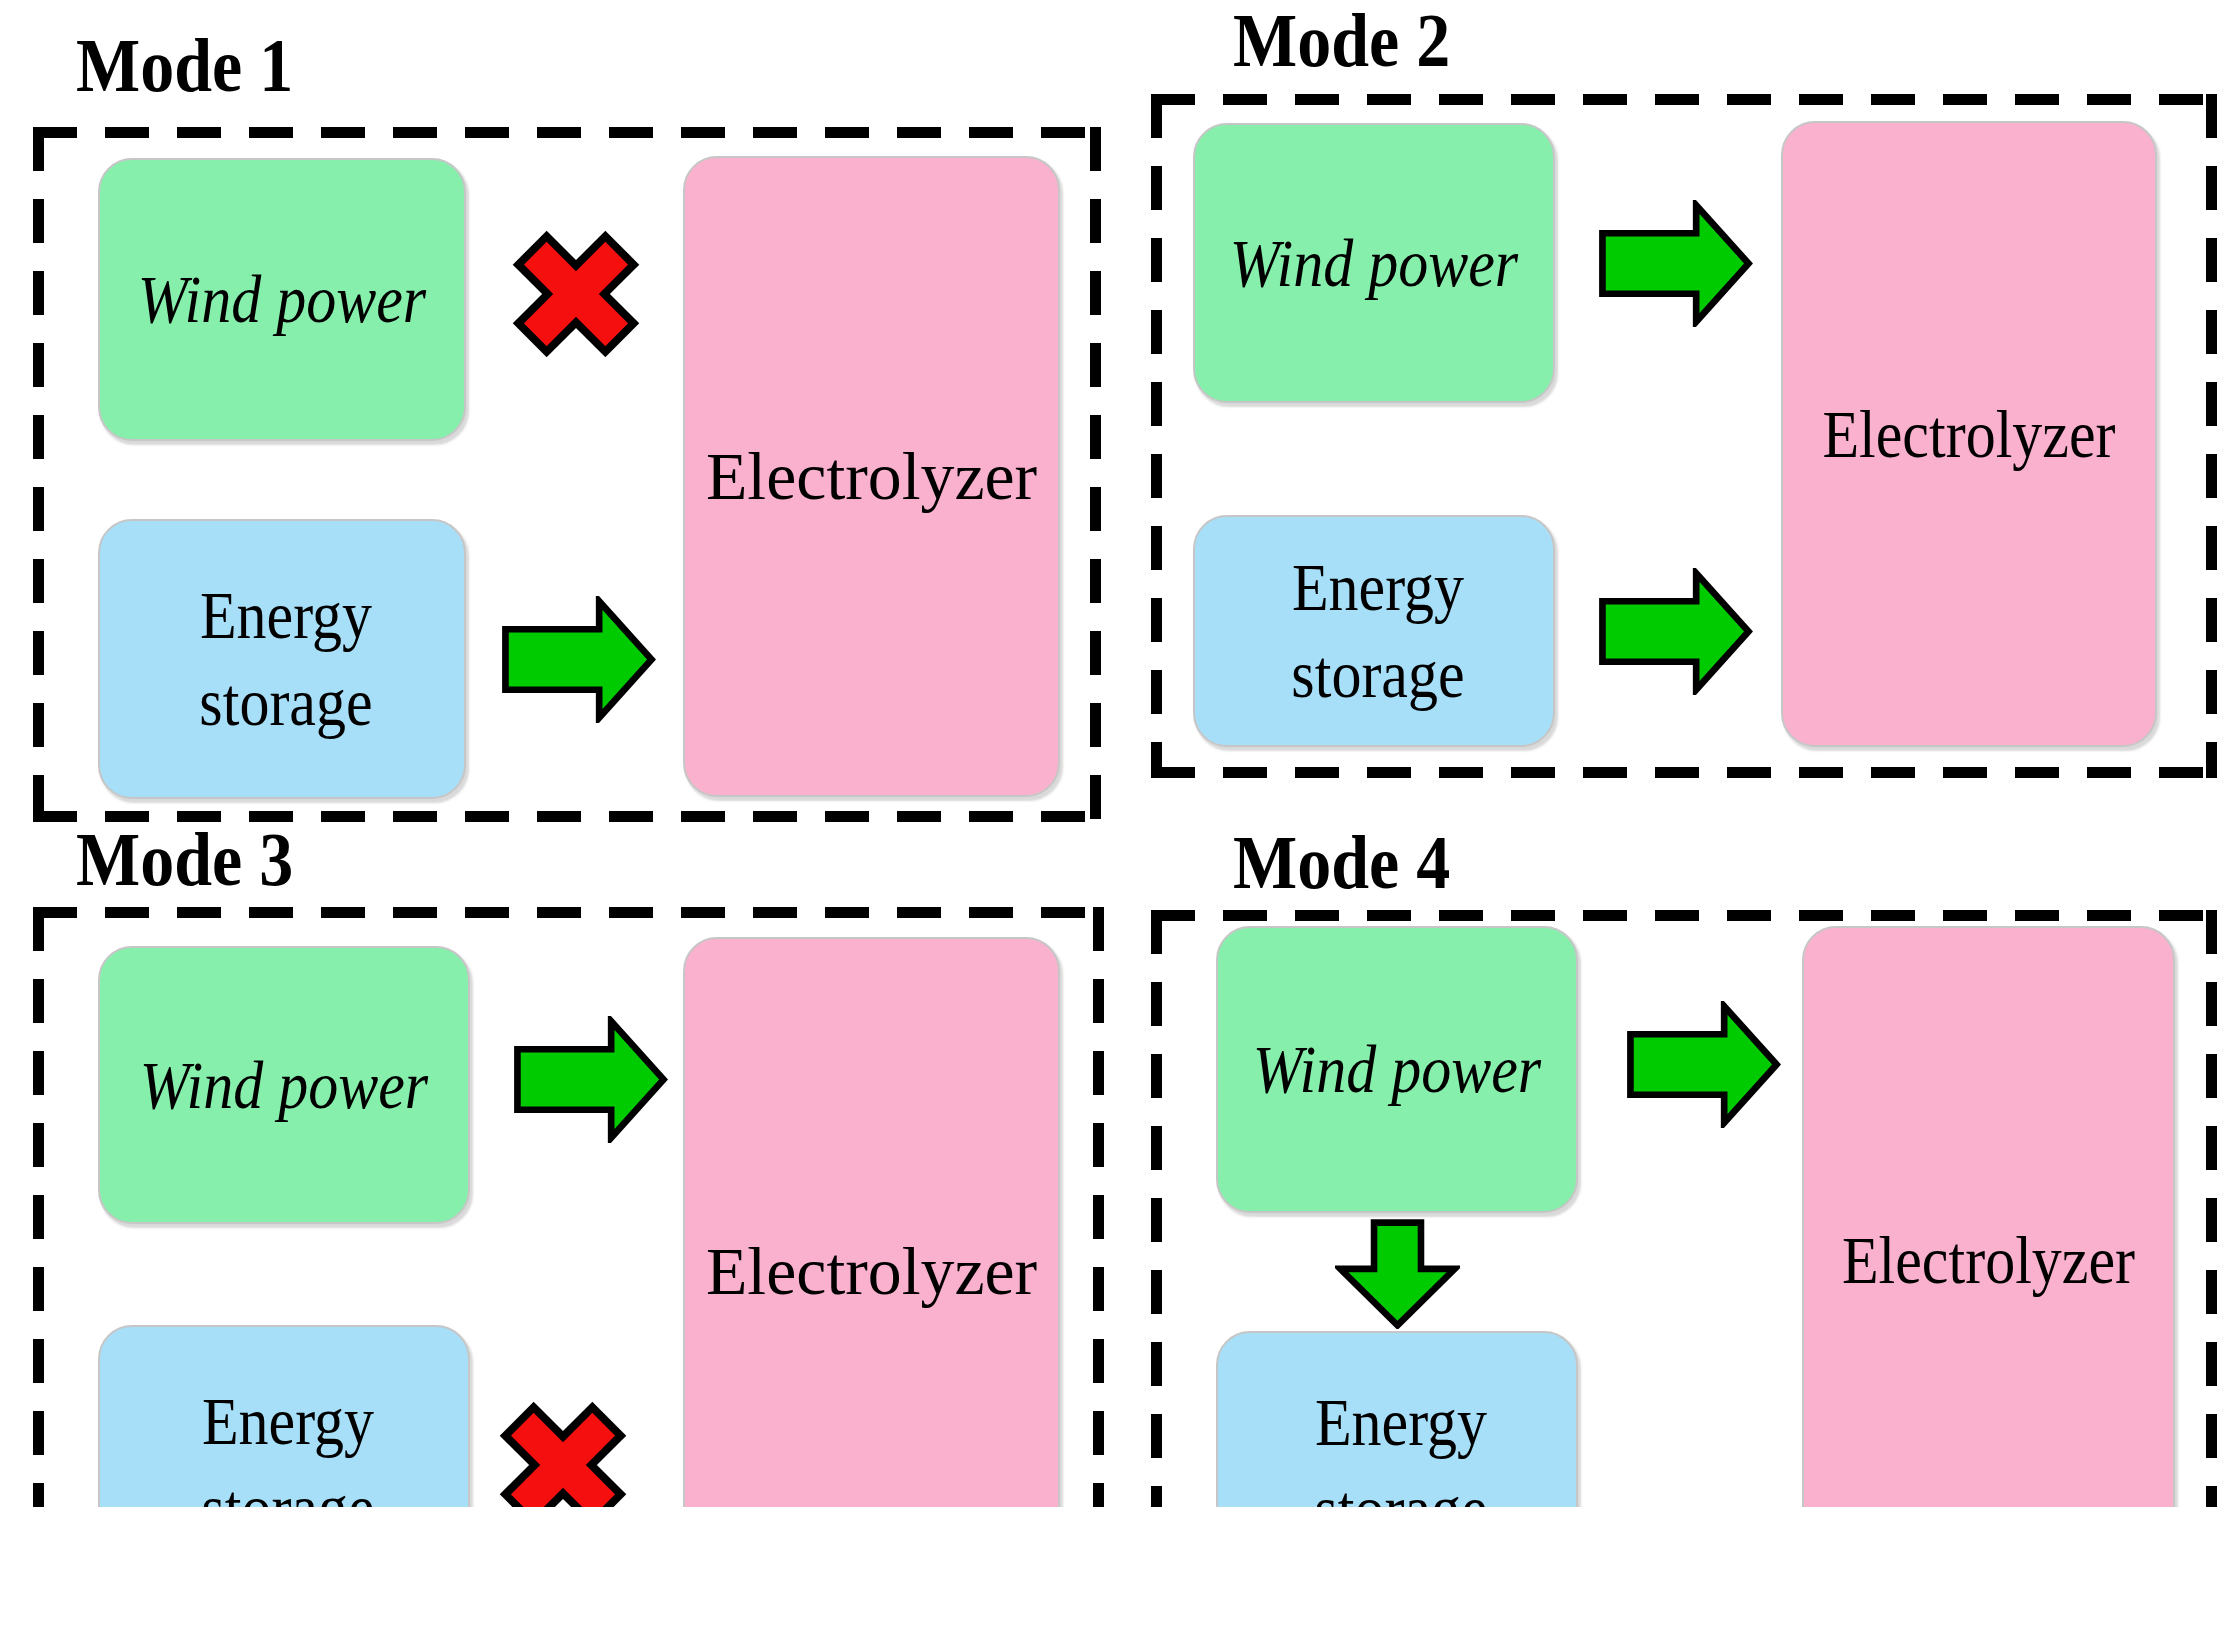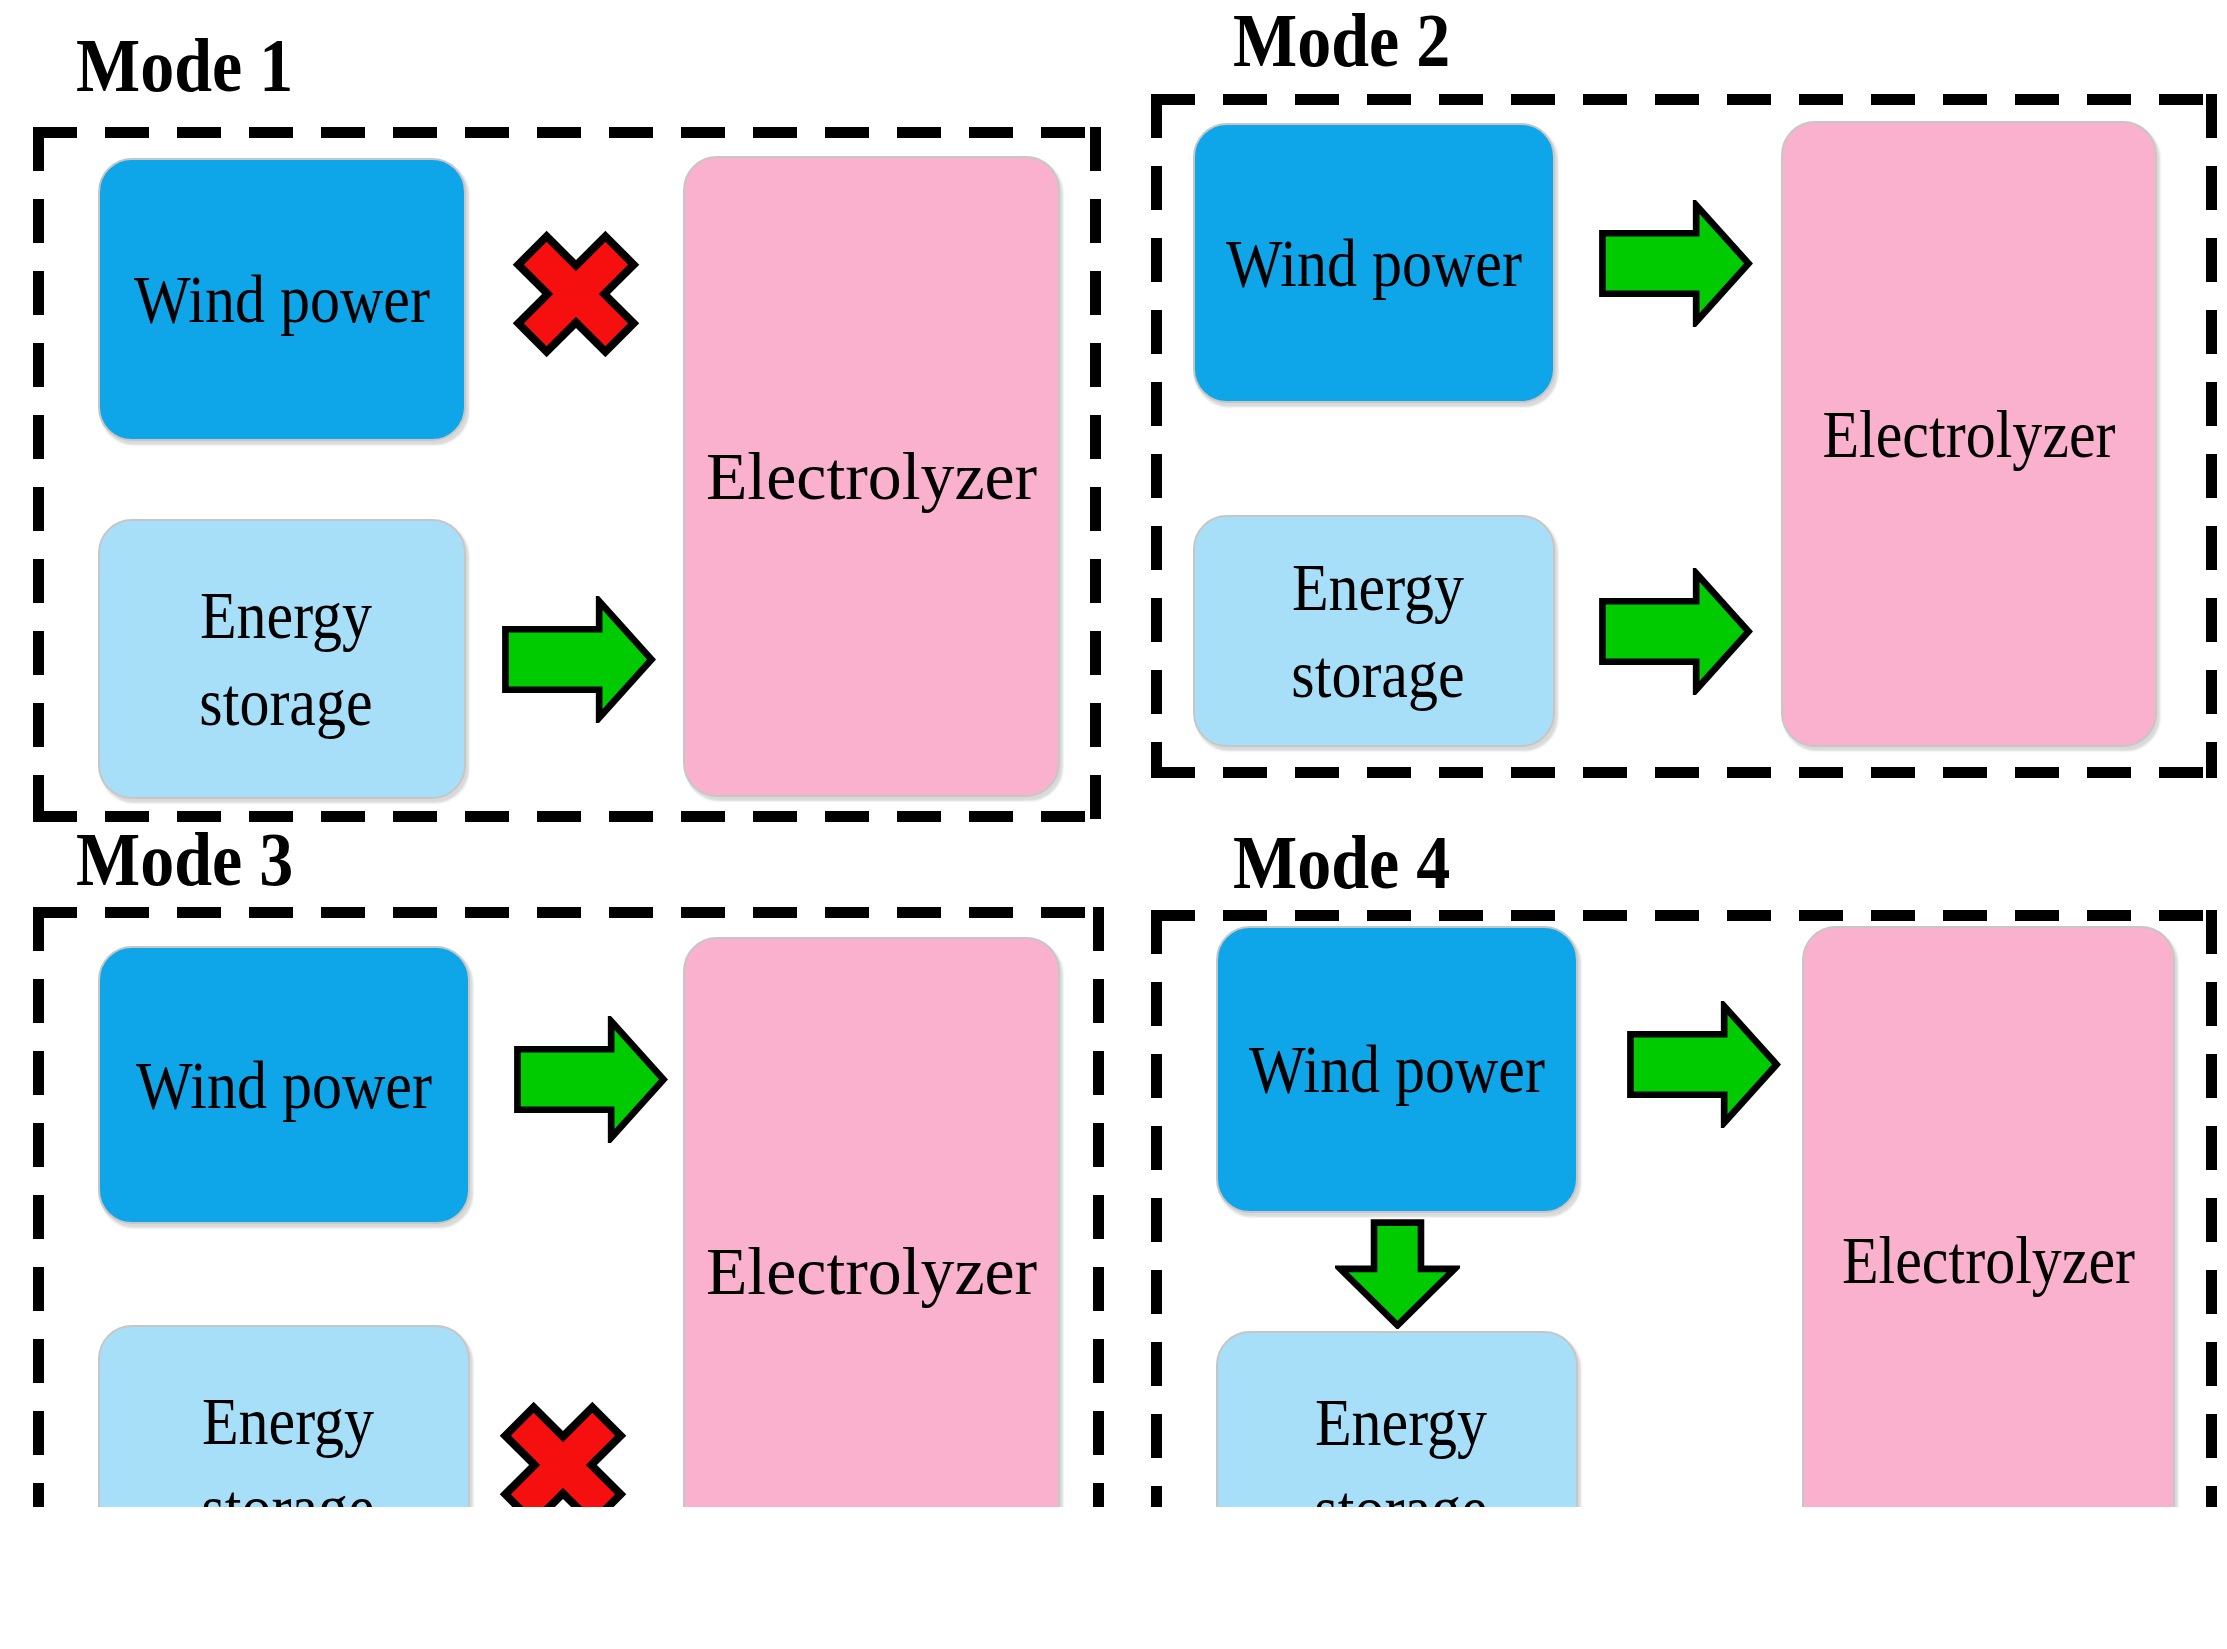--- a/index.html
+++ b/index.html
@@ -39,21 +39,21 @@
     border:2.9px solid #c6c6c6;
     border-radius:34px;
     box-sizing:border-box;
     display:flex;align-items:center;justify-content:center;
     text-align:center;
     font-size:60px;
     line-height:1.28;
     color:#000;
     box-shadow:2.2px 3.7px 2.2px rgba(170,170,170,0.45);
   }
-  .node.wind{background:#0ea5e9;}
+  .node.wind{background:#86efac;font-style:italic;}
   .node.storage{background:#A8DFF8;padding-left:8px;}
   .node.electrolyzer{background:#FAB1CD;}
   .node .lbl{display:block;padding:0 22px;transform:scaleY(1.13);}
   .node .lbl.wide{transform:scaleY(1.13) scaleX(1.13);}
   .sym{position:absolute;}
 </style>
 </head>
 <body>
 
 <div id="stage">

